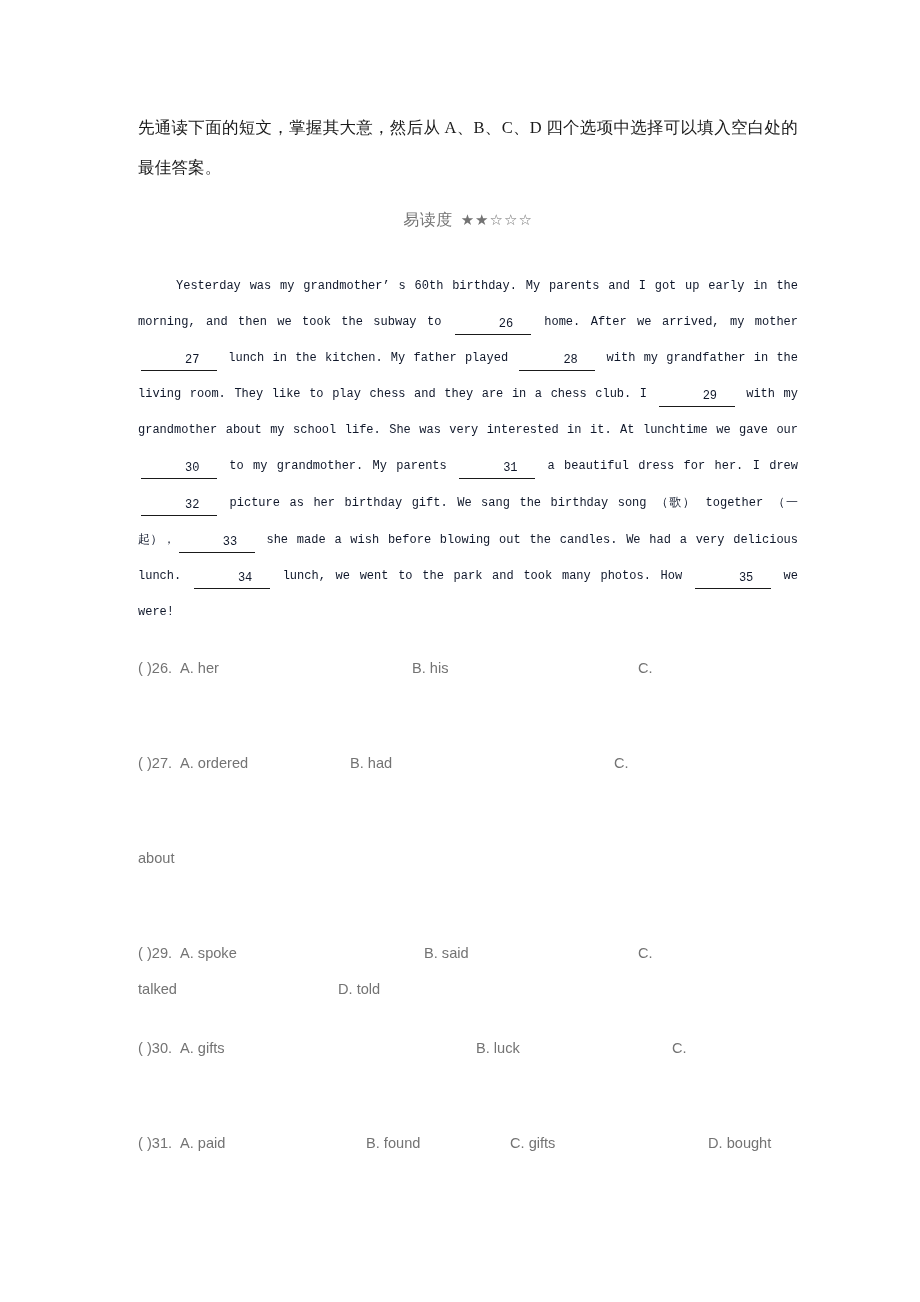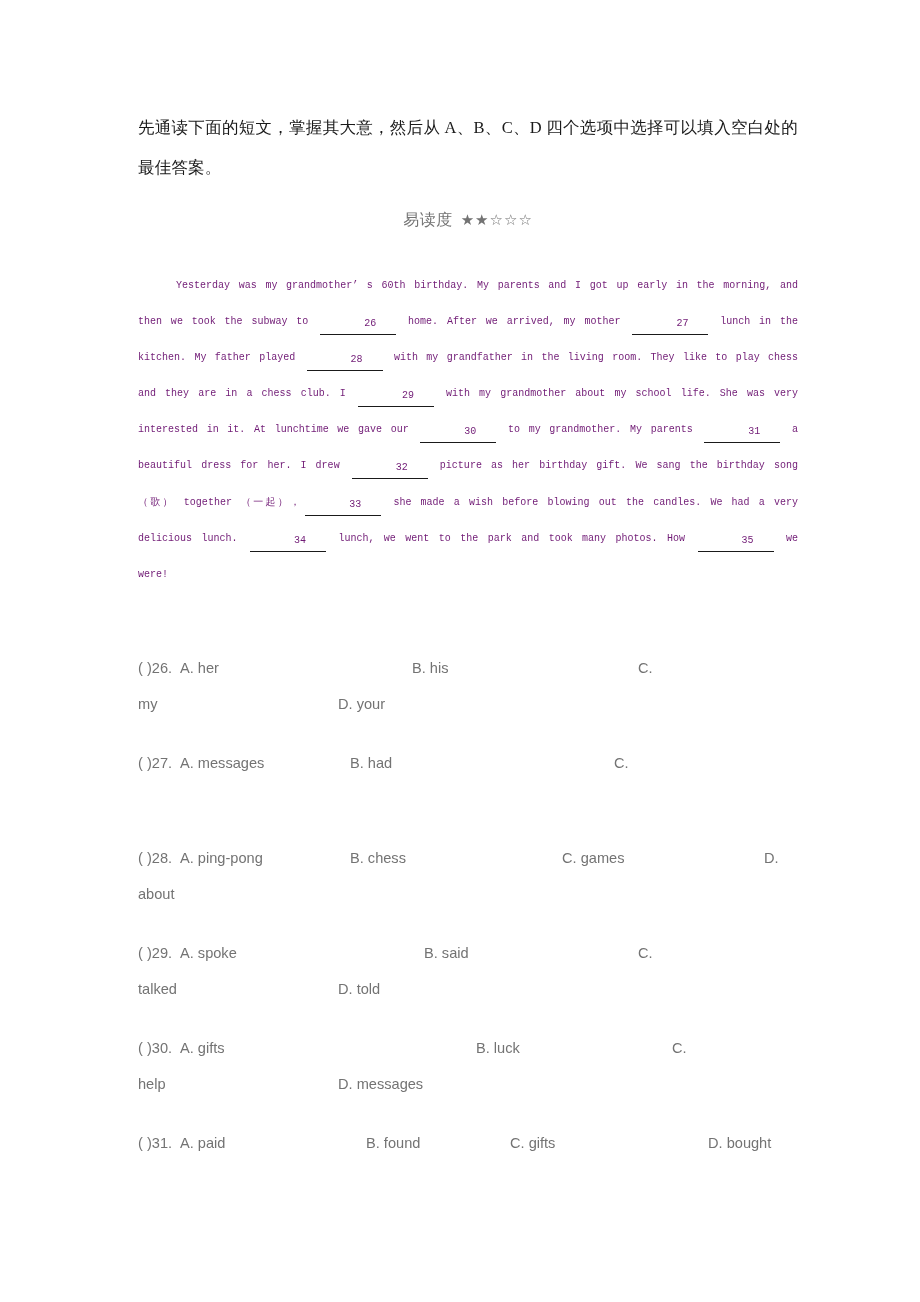--- a/index.html
+++ b/index.html
@@ -59,26 +59,26 @@
     letter-spacing: 1px;
   }
 
   
   .passage {
     position: absolute;
     left: 138px;
     top: 268px;
     width: 660px;
     font-family: "Liberation Mono", "DejaVu Sans Mono", monospace;
-    font-size: 10px;
+    font-size: 12px;
     line-height: 36px;
     text-align: justify;
     text-align-last: left;
     text-indent: 38px;
-    color: #701a75;
+    color: #0f172a;
     word-spacing: 1px;
   }
   .passage .cjk {
     font-family: "Liberation Serif", "DejaVu Serif", serif;
   }
 
   
   .blank {
     display: inline-block;
     border-bottom: 1px solid #1a1a1a;
@@ -139,41 +139,30 @@
   <div class="passage"><span>Yesterday was my grandmother’ s 60th birthday. My parents and I got up early in the morning, and then we took the subway to </span><span class="blank">26</span><span> home. After we arrived, my mother </span><span class="blank">27</span><span> lunch in the kitchen. My father played </span><span class="blank">28</span><span> with my grandfather in the living room. They like to play chess and they are in a chess club. I </span><span class="blank">29</span><span> with my grandmother about my school life. She was very interested in it. At lunchtime we gave our </span><span class="blank">30</span><span> to my grandmother. My parents </span><span class="blank">31</span><span> a beautiful dress for her. I drew </span><span class="blank">32</span><span> picture as her birthday gift. We sang the birthday song </span><span class="cjk">（歌）</span><span> together </span><span class="cjk">（一起），</span><span class="blank">33</span><span> she made a wish before blowing out the candles. We had a very delicious lunch. </span><span class="blank">34</span><span> lunch, we went to the park and took many photos. How </span><span class="blank">35</span><span> we were!</span></div>
 
   <div class="questions">
       <div class="question">
         <div class="q-row">
           <span class="q-tag">(    )26.</span>
           <span class="opt" style="left: 42px;">A. her</span>
           <span class="opt" style="left: 274px;">B. his</span>
           <span class="opt" style="left: 500px;">C.</span>
         </div>
-        <div class="q-row">
-          <span class="opt" style="left: 0px;">my</span>
-          <span class="opt" style="left: 200px;">D. your</span>
-        </div>
       </div>
       <div class="question">
         <div class="q-row">
           <span class="q-tag">(    )27.</span>
-          <span class="opt" style="left: 42px;">A. messages</span>
+          <span class="opt" style="left: 42px;">A. ordered</span>
           <span class="opt" style="left: 212px;">B. had</span>
           <span class="opt" style="left: 476px;">C.</span>
         </div>
       </div>
       <div class="question">
-        <div class="q-row">
-          <span class="q-tag">(    )28.</span>
-          <span class="opt" style="left: 42px;">A. ping-pong</span>
-          <span class="opt" style="left: 212px;">B. chess</span>
-          <span class="opt" style="left: 424px;">C. games</span>
-          <span class="opt" style="left: 626px;">D.</span>
-        </div>
         <div class="q-row">
           <span class="opt" style="left: 0px;">about</span>
         </div>
       </div>
       <div class="question">
         <div class="q-row">
           <span class="q-tag">(    )29.</span>
           <span class="opt" style="left: 42px;">A. spoke</span>
           <span class="opt" style="left: 286px;">B. said</span>
           <span class="opt" style="left: 500px;">C.</span>
@@ -183,24 +172,20 @@
           <span class="opt" style="left: 200px;">D. told</span>
         </div>
       </div>
       <div class="question">
         <div class="q-row">
           <span class="q-tag">(    )30.</span>
           <span class="opt" style="left: 42px;">A. gifts</span>
           <span class="opt" style="left: 318px; margin-left: 20px;">B. luck</span>
           <span class="opt" style="left: 534px;">C.</span>
         </div>
-        <div class="q-row">
-          <span class="opt" style="left: 0px;">help</span>
-          <span class="opt" style="left: 200px;">D. messages</span>
-        </div>
       </div>
       <div class="question single">
         <div class="q-row">
           <span class="q-tag">(    )31.</span>
           <span class="opt" style="left: 42px;">A. paid</span>
           <span class="opt" style="left: 228px;">B. found</span>
           <span class="opt" style="left: 372px;">C. gifts</span>
           <span class="opt" style="left: 570px;">D. bought</span>
         </div>
       </div>

